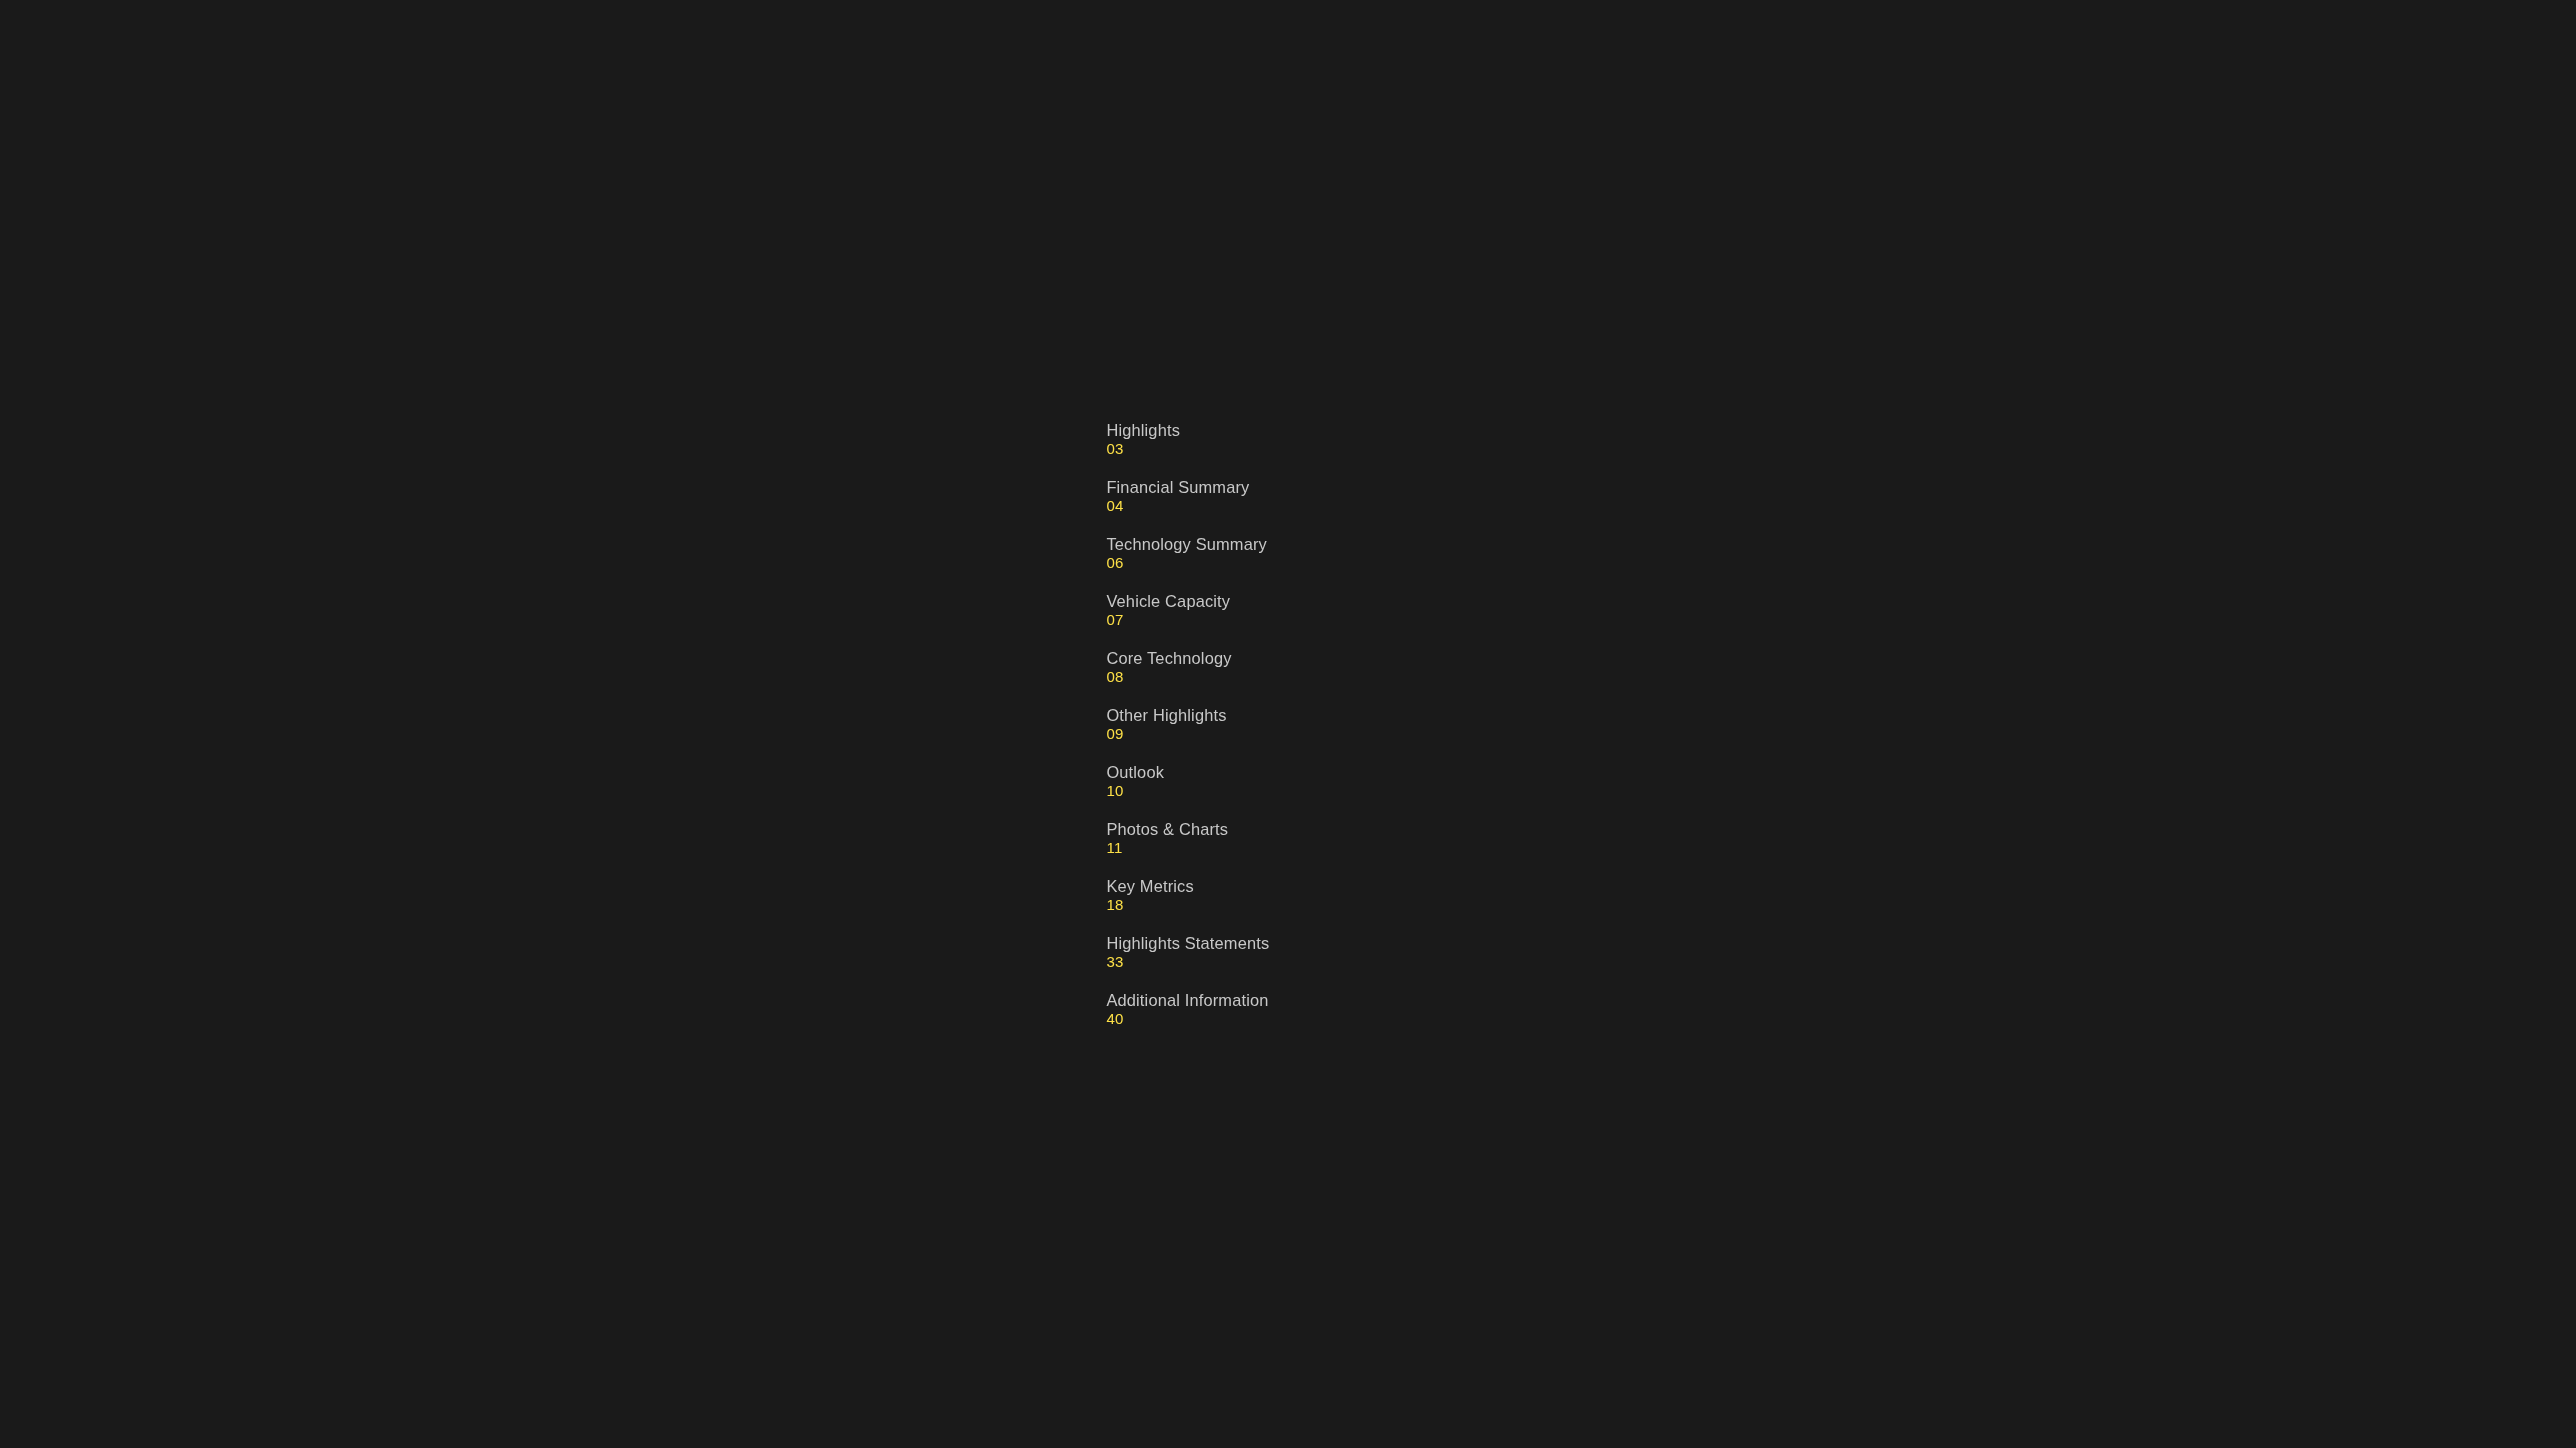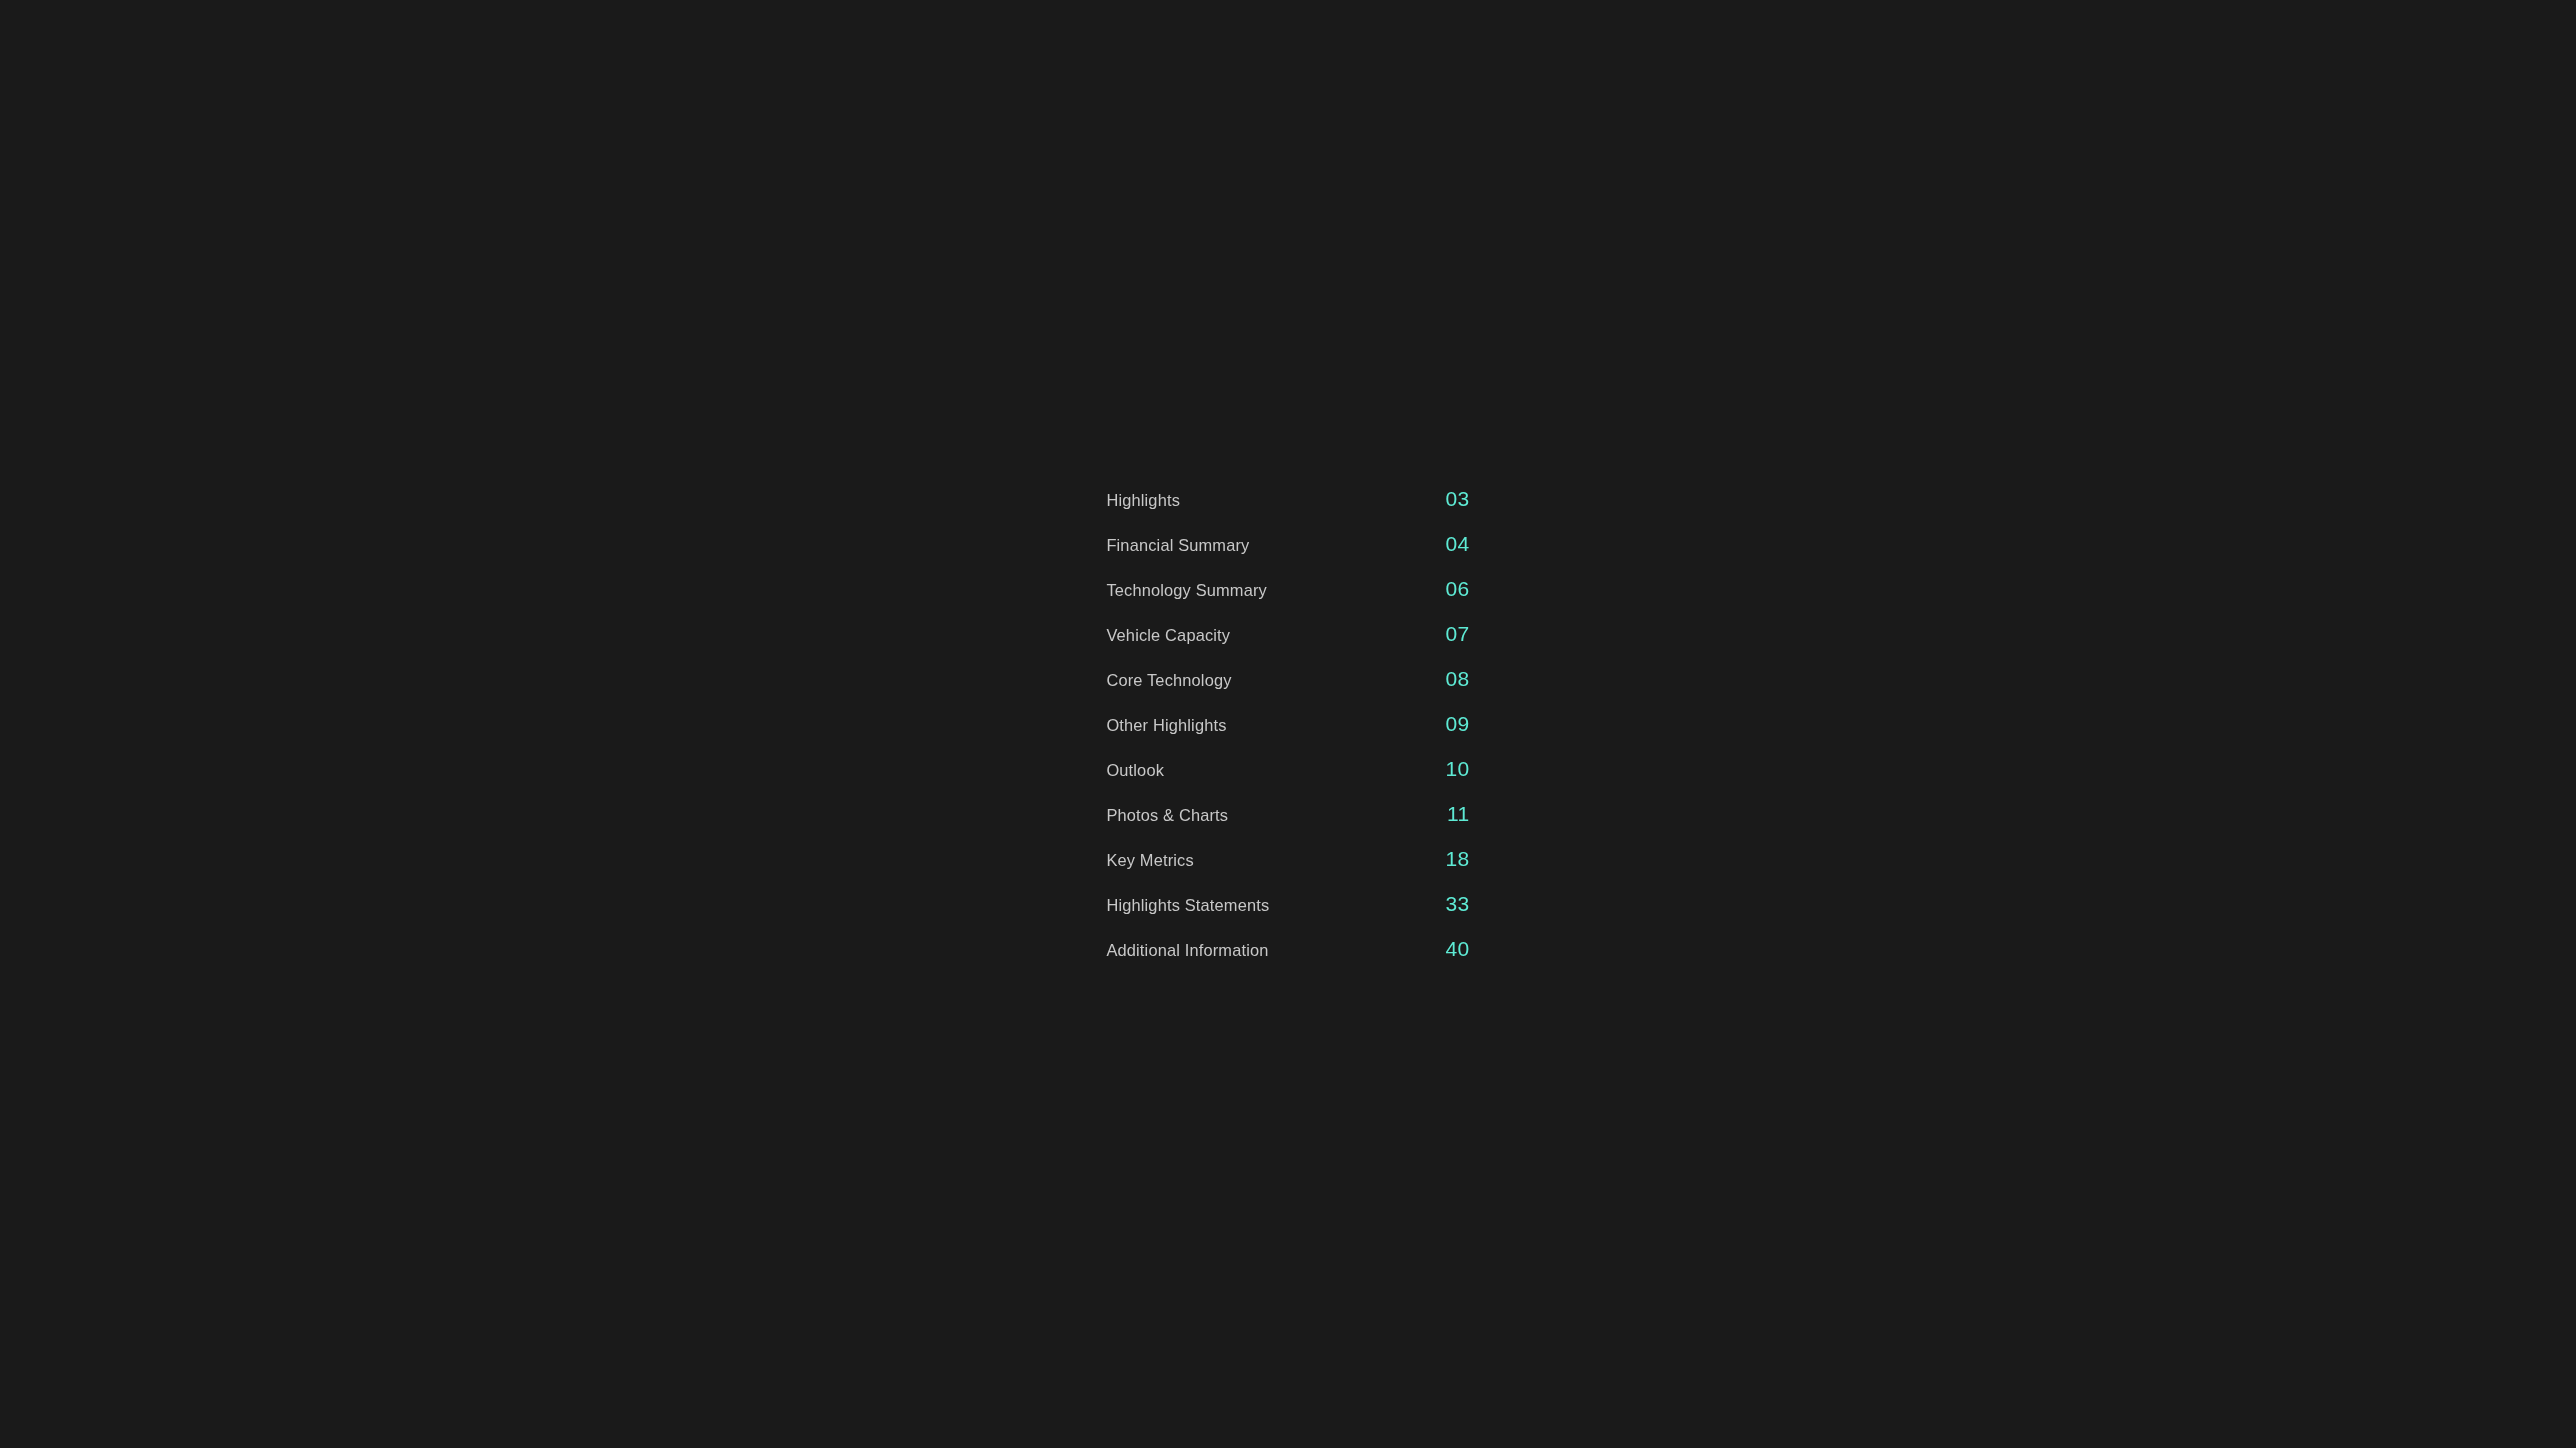--- a/index.html
+++ b/index.html
@@ -24,36 +24,37 @@
       max-width: 410px;
       padding: 47px 23.4px;
     }
 
     .toc-item {
       display: flex;
       justify-content: space-between;
       align-items: baseline;
       padding: 10.5px 0;
       border-bottom: none;
+      flex-direction: column;
     }
 
     .toc-label {
       font-size: 16.4px;
       font-weight: 300;
       color: #c8c8c8;
       letter-spacing: 0.01em;
     }
 
     .toc-page {
-      font-size: 21px;
+      font-size: 15px;
       font-weight: 300;
-      color: #5eead4;
+      color: #fde047;
       letter-spacing: 0.02em;
       min-width: 23.4px;
-      text-align: right;
+      text-align: left;
     }
   </style>
 </head>
 <body>
 
 <div class="toc-container">
 <div class="toc-item">
       <span class="toc-label">Highlights</span>
       <span class="toc-page">03</span>
     </div>

